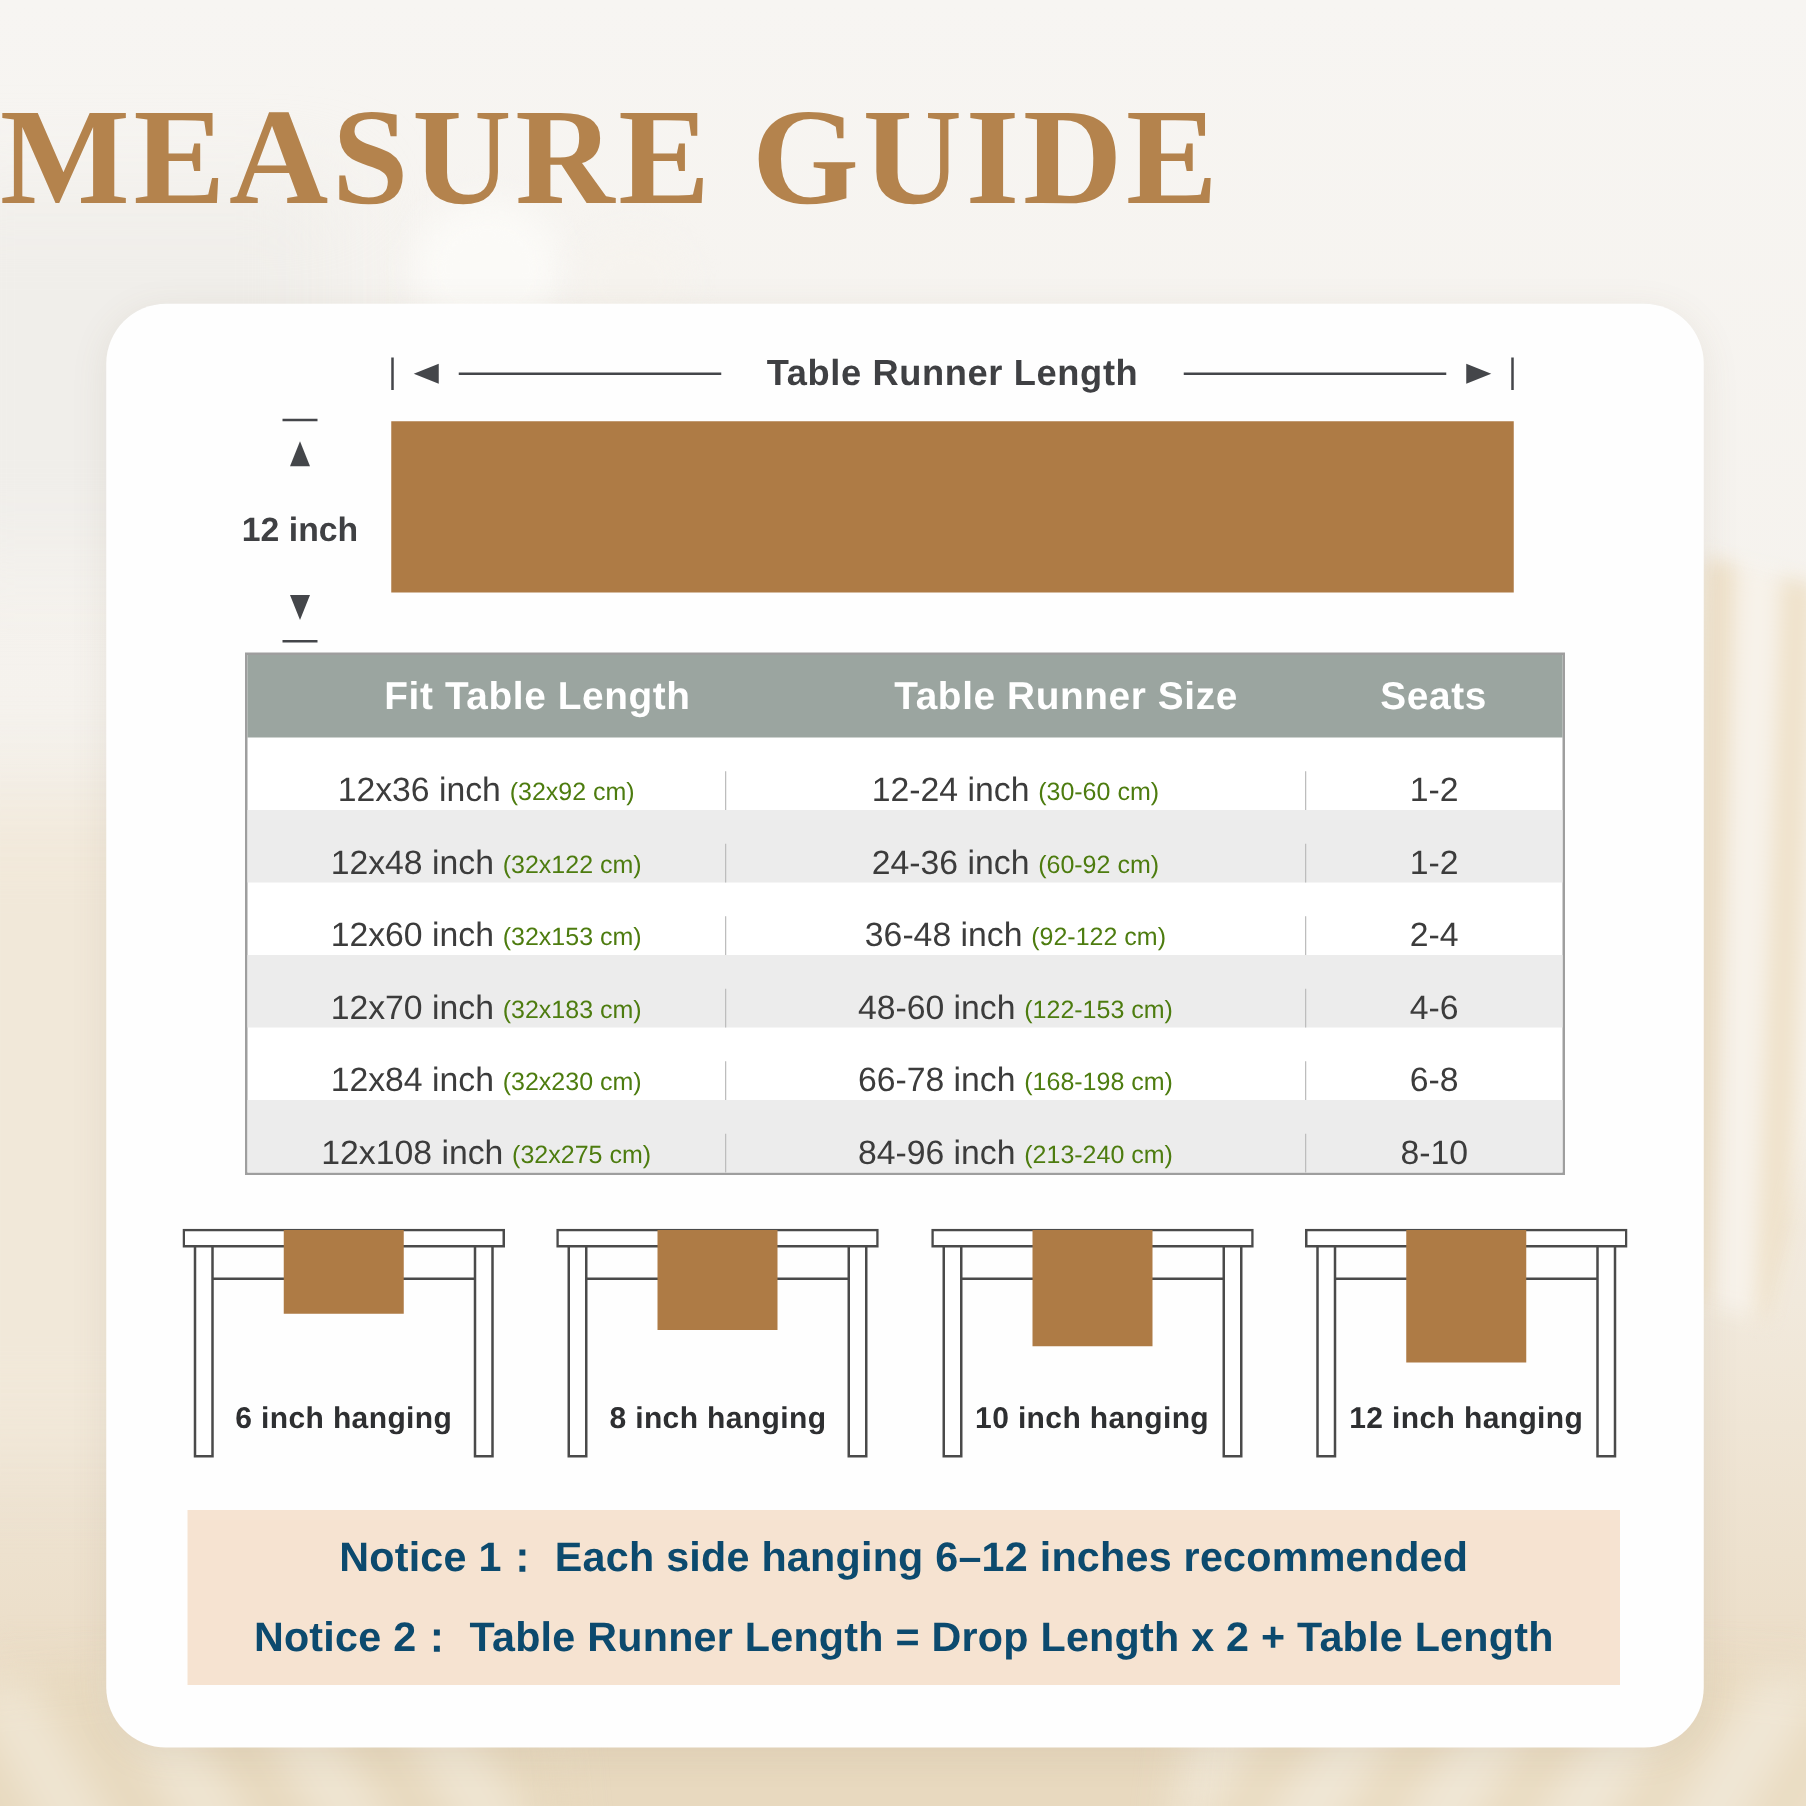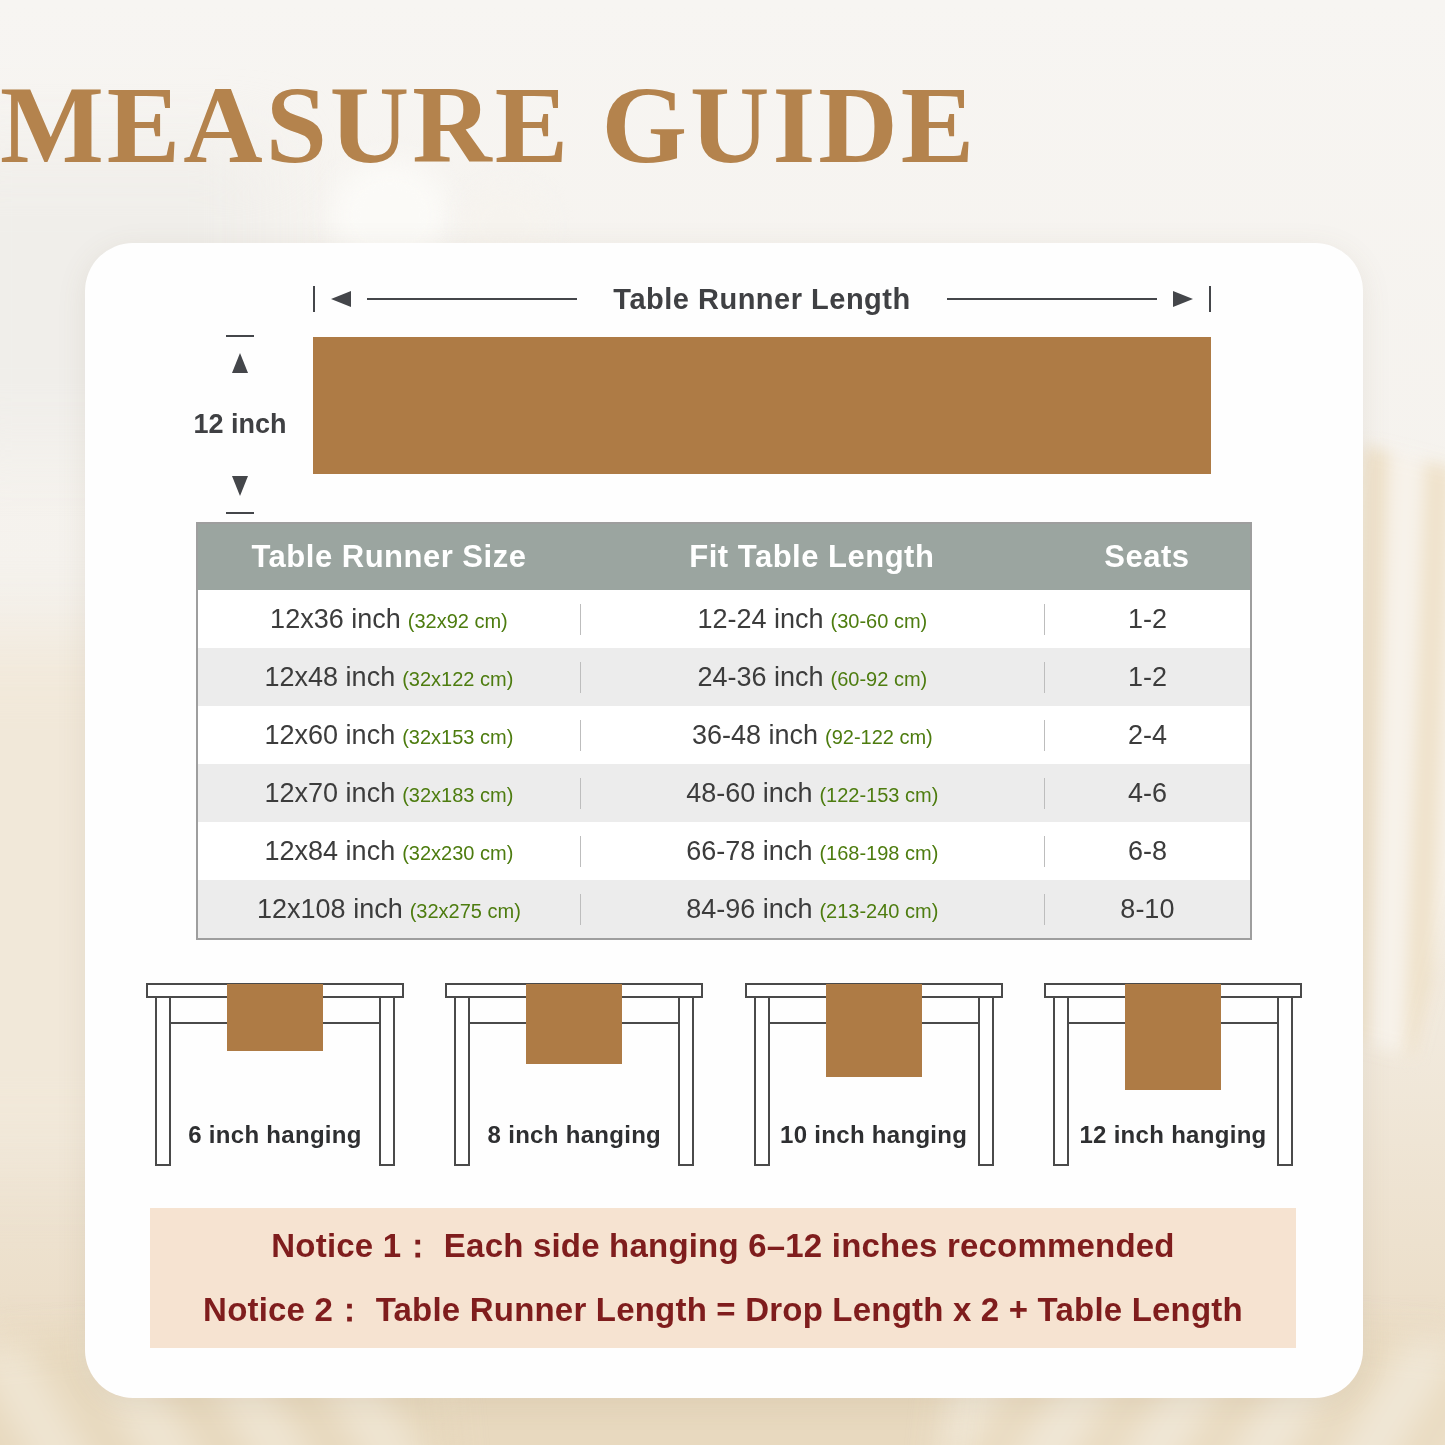--- a/index.html
+++ b/index.html
@@ -56,42 +56,42 @@
   .vline{width:2px;background:#44464a;flex:1 1 auto;}
   .ah-up{border-left:8px solid transparent;border-right:8px solid transparent;border-bottom:20px solid #44464a;}
   .ah-down{border-left:8px solid transparent;border-right:8px solid transparent;border-top:20px solid #44464a;}
   .v-label{flex:0 0 auto;margin:4px 0;font-size:27px;font-weight:700;color:#3f4043;white-space:nowrap;}
 
   
   .size-table{position:absolute;left:111px;top:279px;width:1056px;border:2px solid #9e9e9e;background:#fff;}
   .t-header{display:flex;height:66px;background:#9ba5a0;align-items:center;}
   .t-header .cell{display:flex;align-items:center;justify-content:center;height:100%;
     color:#ffffff;font-weight:700;font-size:31px;letter-spacing:.5px;}
-  .t-row{display:flex;height:58px;align-items:center;}
+  .t-row{display:flex;height:58px;align-items:flex-end;}
   .t-row:nth-child(even){background:#ececec;}
   .t-row .cell{display:flex;align-items:center;justify-content:center;}
   .t-row .cell + .cell{border-left:1px solid #bdbdbd;}
   .c-size{width:36.3%;}
   .c-fit{width:44.1%;}
   .c-seats{width:19.6%;}
   .cell .main{font-size:27px;color:#3c3c3c;}
   .cell .small{font-size:20px;color:#4d7c0f;margin-left:7px;padding-top:4px;}
 
   
   .diagrams-row{position:absolute;left:0;top:740px;width:1278px;height:220px;
     display:flex;justify-content:space-between;padding:0 61px;}
   .hang-diagram{position:relative;width:258px;height:212px;flex:0 0 auto;}
   .table-svg{position:absolute;left:0;top:0;}
   .hang-label{position:absolute;left:0;top:138px;width:100%;text-align:center;
     font-size:24px;font-weight:600;color:#2e2f31;letter-spacing:.3px;}
 
   
   .notice-panel{position:absolute;left:65px;top:965px;width:1146px;height:140px;background:#f6e3d1;
     display:flex;flex-direction:column;align-items:center;justify-content:center;gap:19px;}
-  .notice-line{font-size:33px;font-weight:700;color:#7f1d1d;letter-spacing:.2px;white-space:nowrap;}
+  .notice-line{font-size:33px;font-weight:700;color:#0c4a6e;letter-spacing:.2px;white-space:nowrap;}
 </style>
 </head>
 <body>
 
 <div id="canvas">
 
   <div class="bg bg-window"></div>
   <div class="bg bg-pom1"></div>
   <div class="bg bg-pom2"></div>
   <div class="bg bg-spindles"></div>
@@ -121,22 +121,22 @@
       <div class="ah ah-up"></div>
       <div class="vline"></div>
       <div class="v-label">12 inch</div>
       <div class="vline"></div>
       <div class="ah ah-down"></div>
       <div class="tick-h"></div>
     </div>
 
     <div class="size-table">
       <div class="t-header">
+        <div class="cell c-fit">Fit Table Length</div>
         <div class="cell c-size">Table Runner Size</div>
-        <div class="cell c-fit">Fit Table Length</div>
         <div class="cell c-seats">Seats</div>
       </div>
       <div id="table-body">
   <div class="t-row">
     <div class="cell c-size">
       <span class="main">12x36 inch</span>
       <span class="small">(32x92 cm)</span>
     </div>
     <div class="cell c-fit">
       <span class="main">12-24 inch</span>

